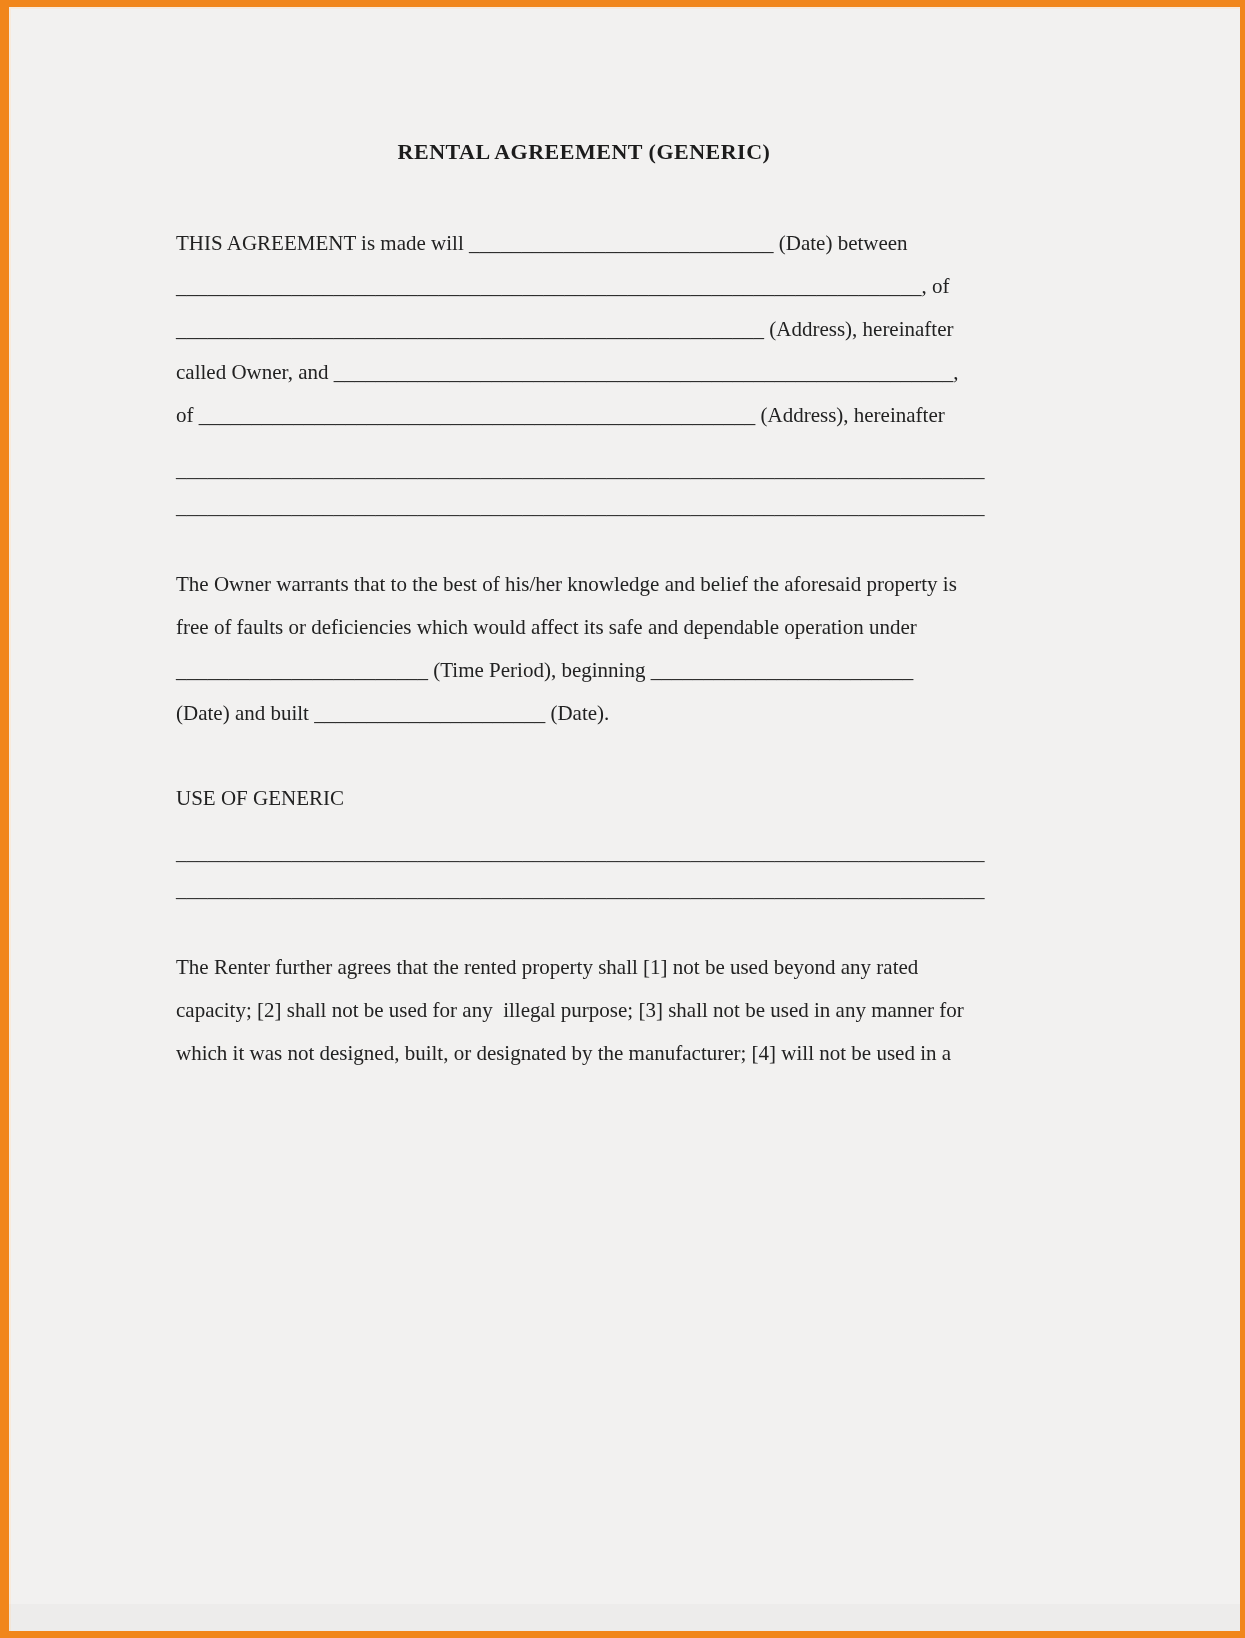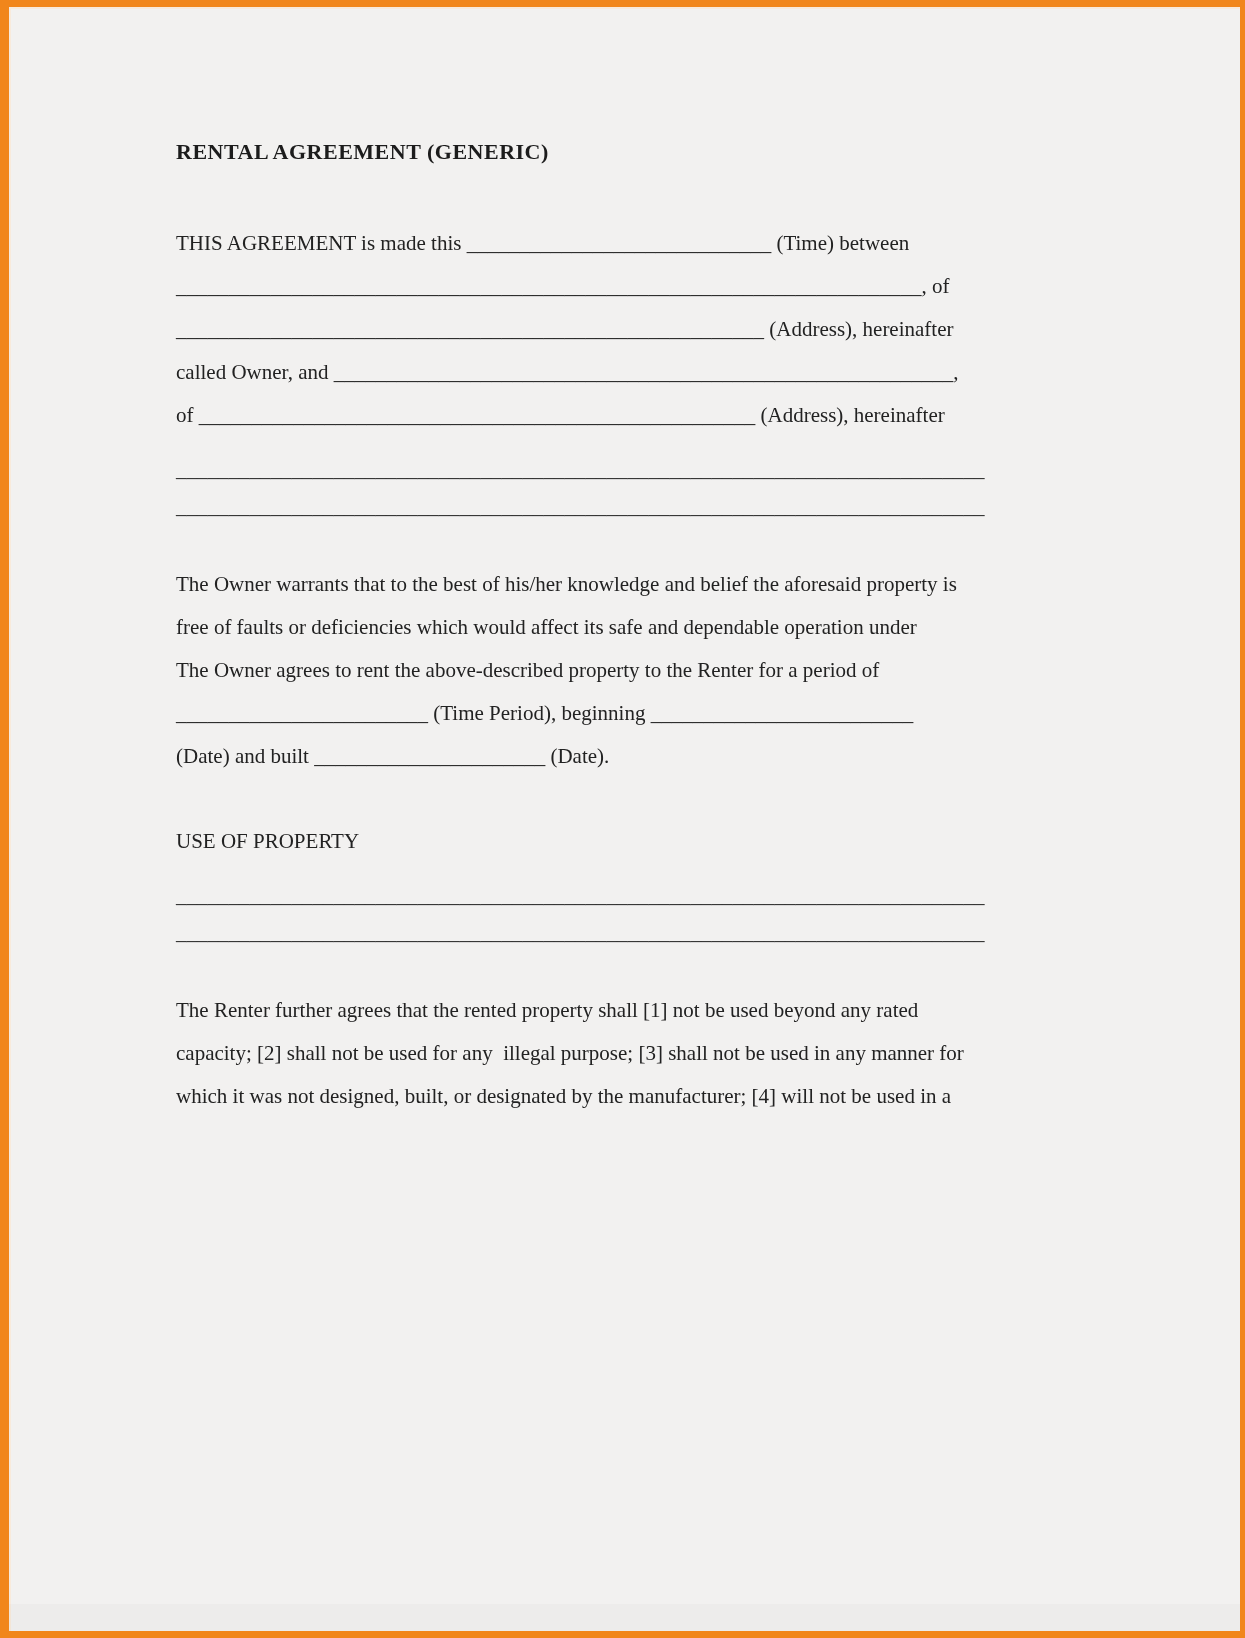--- a/index.html
+++ b/index.html
@@ -28,20 +28,21 @@
     height: 27px;
     background: rgba(0,0,0,0.018);
   }
   .content {
     position: relative;
     margin-left: 167px;
     width: 816px;
   }
   .title {
     padding-top: 130px;
+    text-align: center;
     font-size: 22px;
     font-weight: bold;
     line-height: 30px;
     letter-spacing: 0.5px;
     color: #1C1C1C;
   }
   .line {
     white-space: pre;
     font-size: 21px;
     line-height: 43px;
@@ -63,46 +64,45 @@
 </style>
 </head>
 <body>
 
 <div class="page">
   <div class="content">
 
     <div class="title">RENTAL AGREEMENT (GENERIC)</div>
 
     <div class="para gap-title">
-      <div class="line">THIS AGREEMENT is made this _____________________________ (Time) between</div>
+      <div class="line">THIS AGREEMENT is made will _____________________________ (Date) between</div>
       <div class="line">_______________________________________________________________________, of</div>
       <div class="line">________________________________________________________ (Address), hereinafter</div>
       <div class="line">called Owner, and ___________________________________________________________,</div>
       <div class="line">of _____________________________________________________ (Address), hereinafter</div>
     </div>
 
 
     <div class="gap-sm">
       <div class="line blank">_____________________________________________________________________________</div>
       <div class="line blank">_____________________________________________________________________________</div>
     </div>
 
     <div class="para gap-md">
       <div class="line">The Owner warrants that to the best of his/her knowledge and belief the aforesaid property is</div>
       <div class="line">free of faults or deficiencies which would affect its safe and dependable operation under</div>
     </div>
 
 
     <div class="para">
-      <div class="line">The Owner agrees to rent the above-described property to the Renter for a period of</div>
       <div class="line">________________________ (Time Period), beginning _________________________</div>
       <div class="line">(Date) and built ______________________ (Date).</div>
     </div>
 
-    <div class="heading gap-lg">USE OF PROPERTY</div>
+    <div class="heading gap-lg">USE OF GENERIC</div>
 
     <div class="gap-sm">
       <div class="line blank">_____________________________________________________________________________</div>
       <div class="line blank">_____________________________________________________________________________</div>
     </div>
 
     <div class="para gap-md">
       <div class="line">The Renter further agrees that the rented property shall [1] not be used beyond any rated</div>
       <div class="line">capacity; [2] shall not be used for any  illegal purpose; [3] shall not be used in any manner for</div>
       <div class="line">which it was not designed, built, or designated by the manufacturer; [4] will not be used in a</div>

